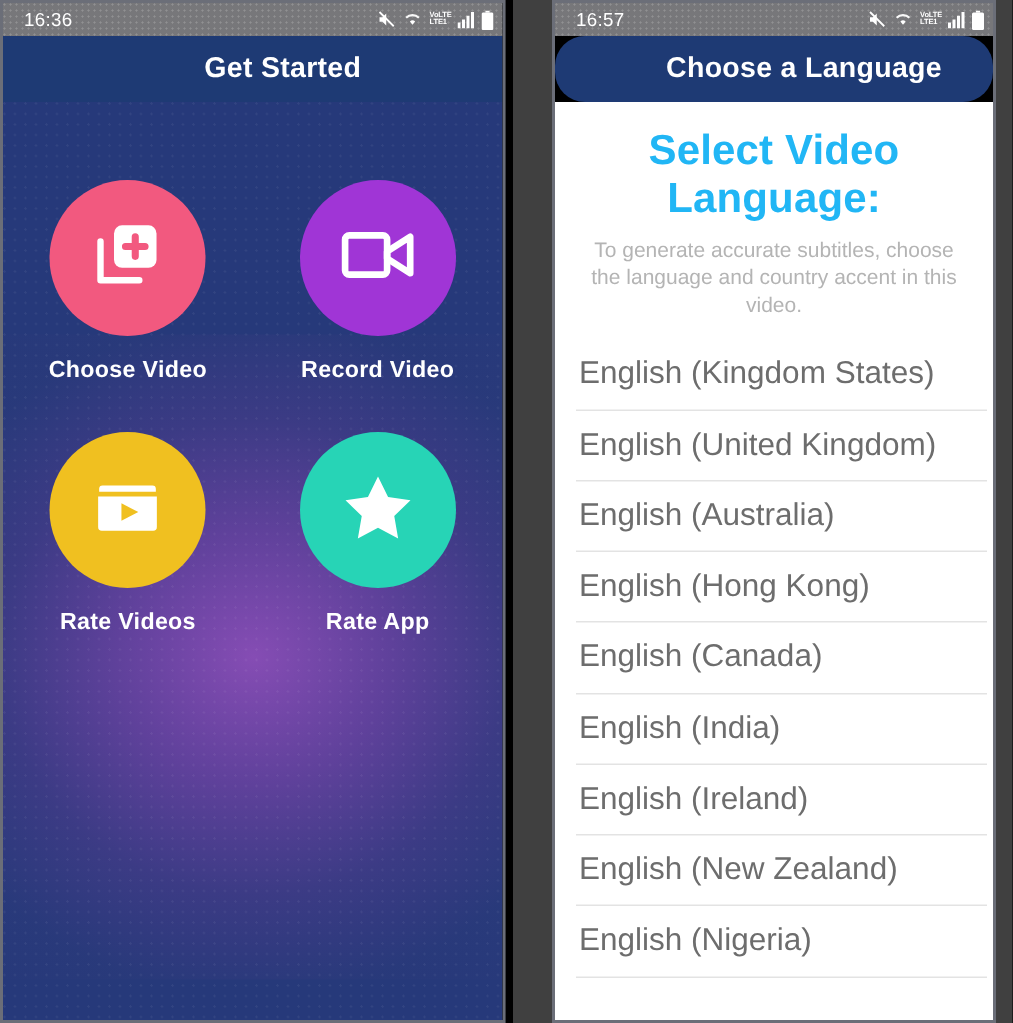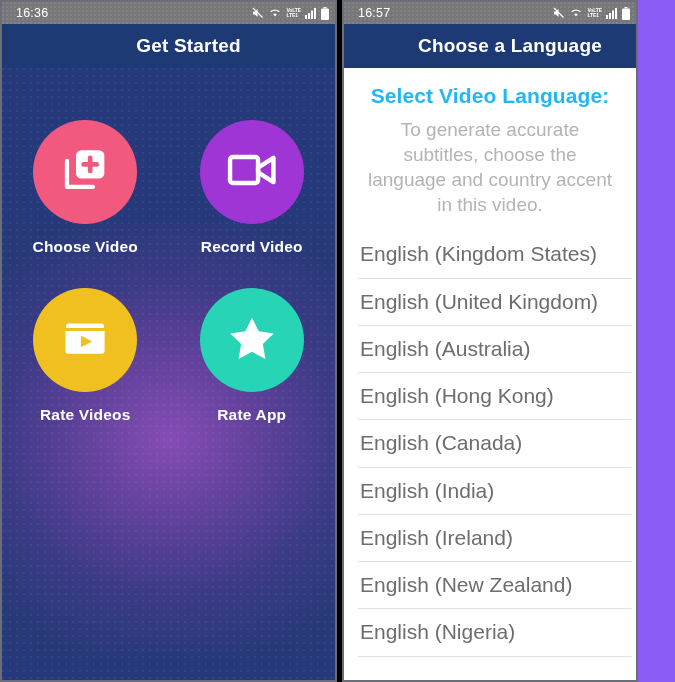--- a/index.html
+++ b/index.html
@@ -11,34 +11,34 @@
     background: #000000;
     font-family: "Liberation Sans", sans-serif;
     overflow: hidden;
   }
 
   .screens {
     position: relative;
     width: 675px;
     height: 682px;
     display: flex;
-    background: #8b5cf6;
+    background: #404040;
   }
 
   
   .phone {
     position: relative;
     height: 682px;
     overflow: hidden;
     border: 2px solid #6b6e78;
     background: #000;
   }
   .phone-left  { width: 337px; }
   .phone-gap   { width: 5px; background: #000; }
-  .phone-right { width: 296px; }
+  .phone-right { width: 296px; margin-left: 26px; }
 
   
   .statusbar {
     height: 22px;
     background: #77777a;
     display: flex;
     align-items: center;
     padding: 0 6px 0 14px;
     color: #ffffff;
     font-size: 12.5px;
@@ -84,21 +84,21 @@
     display: flex;
     align-items: center;
     justify-content: center;
     font-size: 19px;
     font-weight: bold;
     letter-spacing: .2px;
     position: relative;
     z-index: 4;
     padding-left: 40px;
   }
-  .phone-right .titlebar { background: #1e3a74; }
+  .phone-right .titlebar { background: #1e3a74; border-radius: 20px; }
 
   
   .home-body {
     position: relative;
     height: calc(682px - 22px - 44px);
     background: #26397a;
     overflow: hidden;
   }
   .home-glow {
     position: absolute;
@@ -162,28 +162,28 @@
     background: #ffffff;
     padding: 0 0 0 0;
     overflow: hidden;
   }
   .lang-head {
     padding: 16px 14px 0 14px;
     text-align: center;
   }
   .lang-title {
     color: #21b6f5;
-    font-size: 21px;
+    font-size: 28px;
     font-weight: bold;
     letter-spacing: .1px;
   }
   .lang-sub {
     margin-top: 9px;
     color: #b4b4b4;
-    font-size: 19px;
+    font-size: 14px;
     line-height: 1.32;
     padding: 0 8px;
   }
   .lang-list {
     margin-top: 14px;
     padding-left: 14px;
     padding-right: 4px;
   }
   .lang-item {
     color: #6d6d6d;

